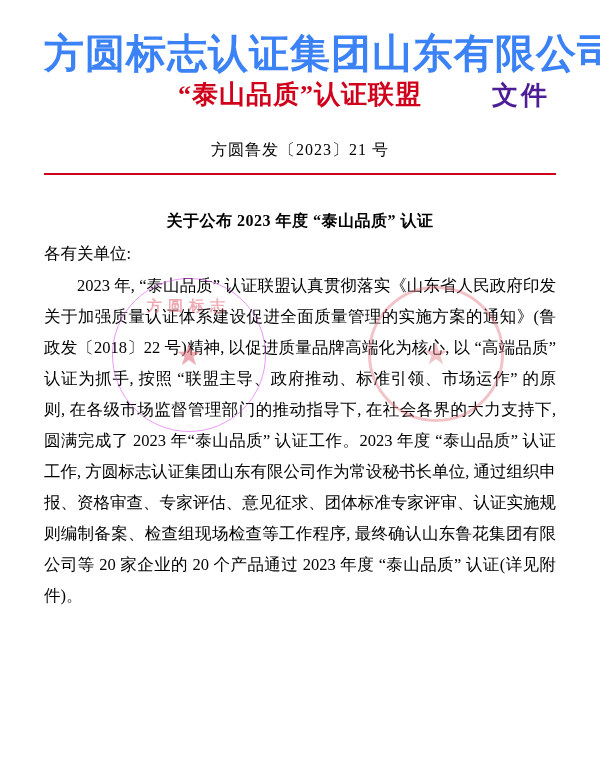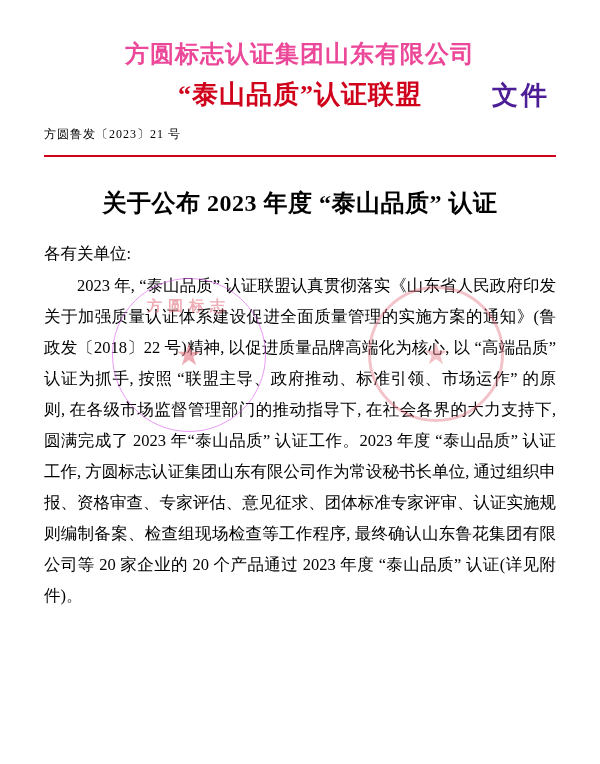--- a/index.html
+++ b/index.html
@@ -27,22 +27,22 @@
   .letterhead {
     position: relative;
     padding-top: 34px;
     text-align: center;
   }
   .lh-title-wrap {
     display: block;
     position: relative;
   }
   .lh-line1 {
-    color: #ec4899;
-    font-size: 24px;
+    color: #3b82f6;
+    font-size: 40px;
     font-weight: bold;
     letter-spacing: 1px;
     line-height: 40px;
     white-space: nowrap;
   }
   .lh-line2 {
     color: #d0021b;
     font-size: 26px;
     font-weight: bold;
     letter-spacing: 1px;
@@ -55,48 +55,47 @@
     top: 44px;
     color: #4c1d95;
     font-size: 26px;
     font-weight: bold;
     letter-spacing: 3px;
     text-align: right;
   }
 
   
   .docnum {
-    margin-top: 10px;
-    text-align: left;
-    font-size: 12px;
+    margin-top: 24px;
+    text-align: center;
+    font-size: 16px;
     color: #000;
     letter-spacing: 1px;
   }
   .red-rule {
     margin-top: 12px;
     height: 2px;
     background: #d0021b;
     width: 100%;
   }
 
   
   .doc-title {
     margin-top: 28px;
     text-align: center;
-    font-size: 24px;
+    font-size: 16px;
     font-weight: bold;
     line-height: 36px;
     letter-spacing: 0.5px;
     color: #000;
   }
   .doc-title div { white-space: nowrap; }
 
   
   .salutation {
-    margin-top: 18px;
     font-size: 16.5px;
     line-height: 30px;
     color: #000;
   }
   .para {
     margin-top: 1px;
     font-size: 16.5px;
     line-height: 31px;
     color: #000000;
     text-align: justify;

